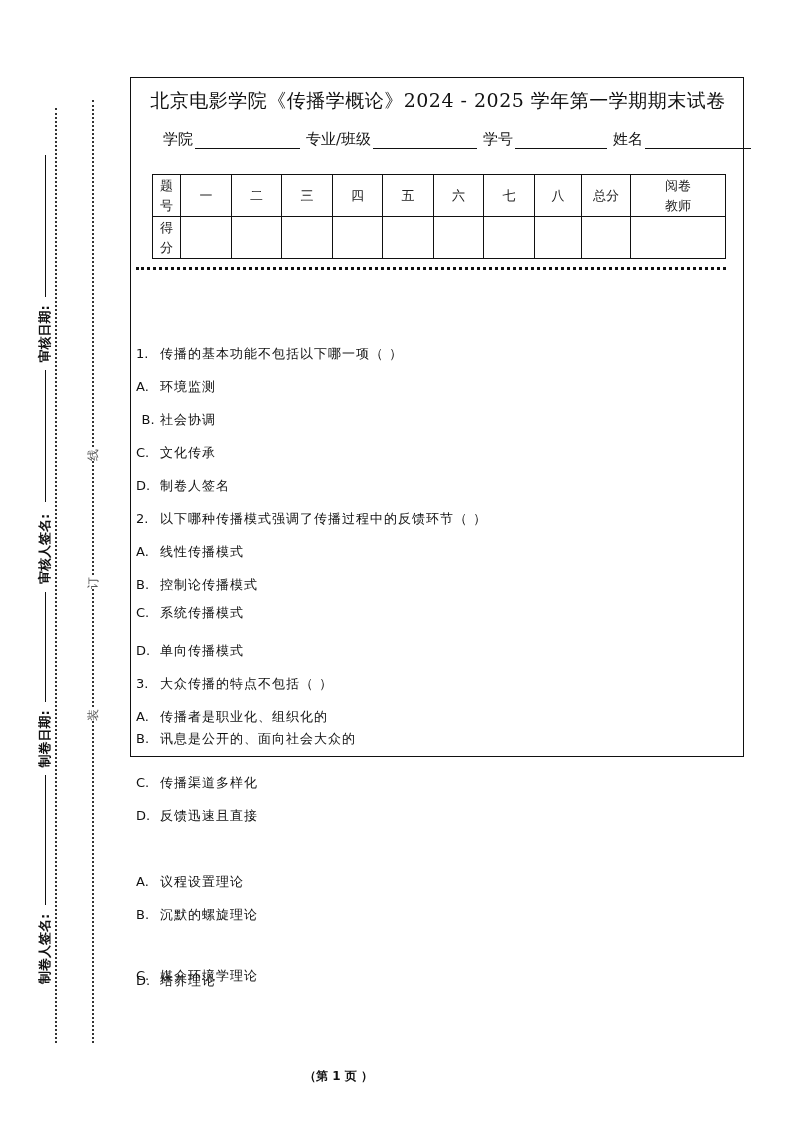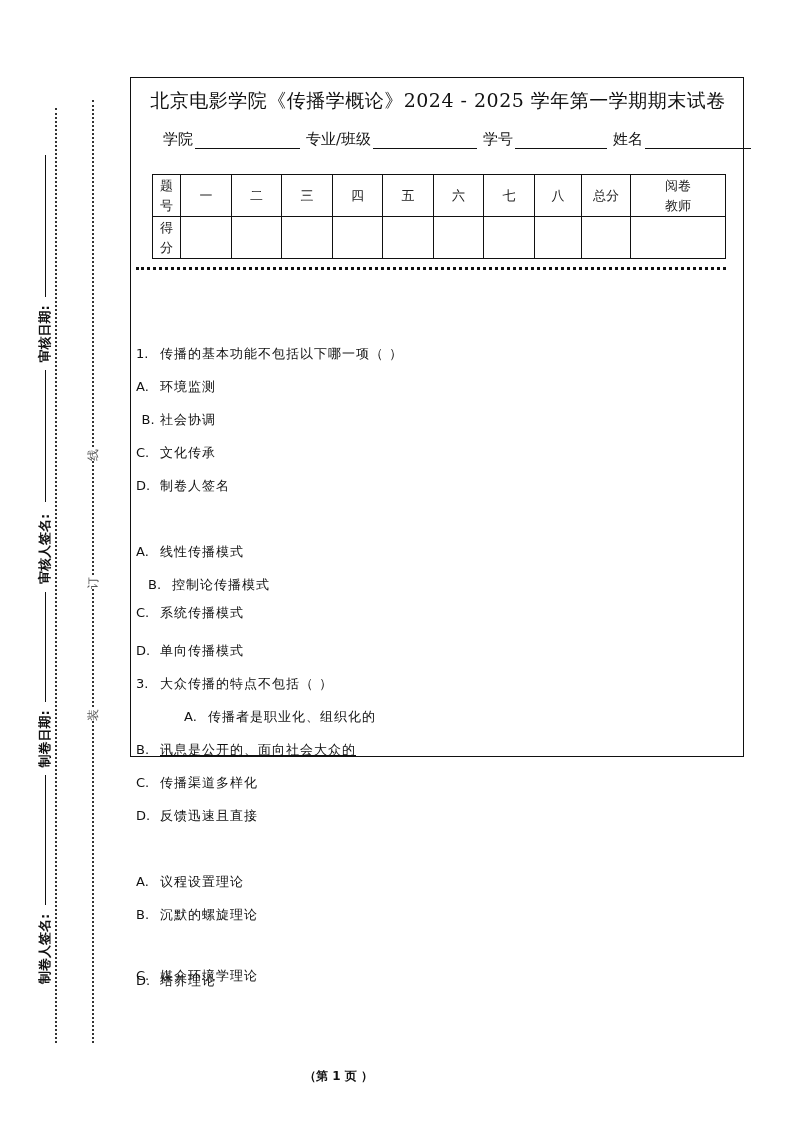--- a/index.html
+++ b/index.html
@@ -121,28 +121,29 @@
   <div class="content">
     <div class="section-head">
     </div>
 
     <div class="q" style="top:55px;"><span class="num">1.</span><span>传播的基本功能不包括以下哪一项（   ）</span></div>
     <div class="q" style="top:88px;"><span class="num">A.</span><span>环境监测</span></div>
     <div class="q" style="top:121px;text-align:center;"><span class="num">B.</span><span>社会协调</span></div>
     <div class="q" style="top:154px;"><span class="num">C.</span><span>文化传承</span></div>
     <div class="q" style="top:187px;"><span class="num">D.</span><span>制卷人签名</span></div>
 
+    <div class="q" style="top:220px;"><span class="num">2.</span><span>以下哪种传播模式强调了传播过程中的反馈环节（   ）</span></div>
     <div class="q" style="top:253px;"><span class="num">A.</span><span>线性传播模式</span></div>
-    <div class="q" style="top:286px;margin-left:12px;"><span class="num">B.</span><span>控制论传播模式</span></div>
+    <div class="q" style="top:286px;"><span class="num">B.</span><span>控制论传播模式</span></div>
     <div class="q" style="top:314px;"><span class="num">C.</span><span>系统传播模式</span></div>
     <div class="q" style="top:352px;"><span class="num">D.</span><span>单向传播模式</span></div>
 
     <div class="q" style="top:385px;"><span class="num">3.</span><span>大众传播的特点不包括（   ）</span></div>
-    <div class="q" style="top:418px;margin-left:48px;"><span class="num">A.</span><span>传播者是职业化、组织化的</span></div>
-    <div class="q" style="top:451px;text-decoration:underline;"><span class="num">B.</span><span>讯息是公开的、面向社会大众的</span></div>
+    <div class="q" style="top:418px;"><span class="num">A.</span><span>传播者是职业化、组织化的</span></div>
+    <div class="q" style="top:440px;"><span class="num">B.</span><span>讯息是公开的、面向社会大众的</span></div>
     <div class="q" style="top:484px;"><span class="num">C.</span><span>传播渠道多样化</span></div>
     <div class="q" style="top:517px;"><span class="num">D.</span><span>反馈迅速且直接</span></div>
 
     <div class="q" style="top:583px;"><span class="num">A.</span><span>议程设置理论</span></div>
     <div class="q" style="top:616px;"><span class="num">B.</span><span>沉默的螺旋理论</span></div>
     <div class="q" style="top:649px;margin-top:28px;"><span class="num">C.</span><span>媒介环境学理论</span></div>
     <div class="q" style="top:682px;"><span class="num">D.</span><span>培养理论</span></div>
 
   </div>
 </div>

